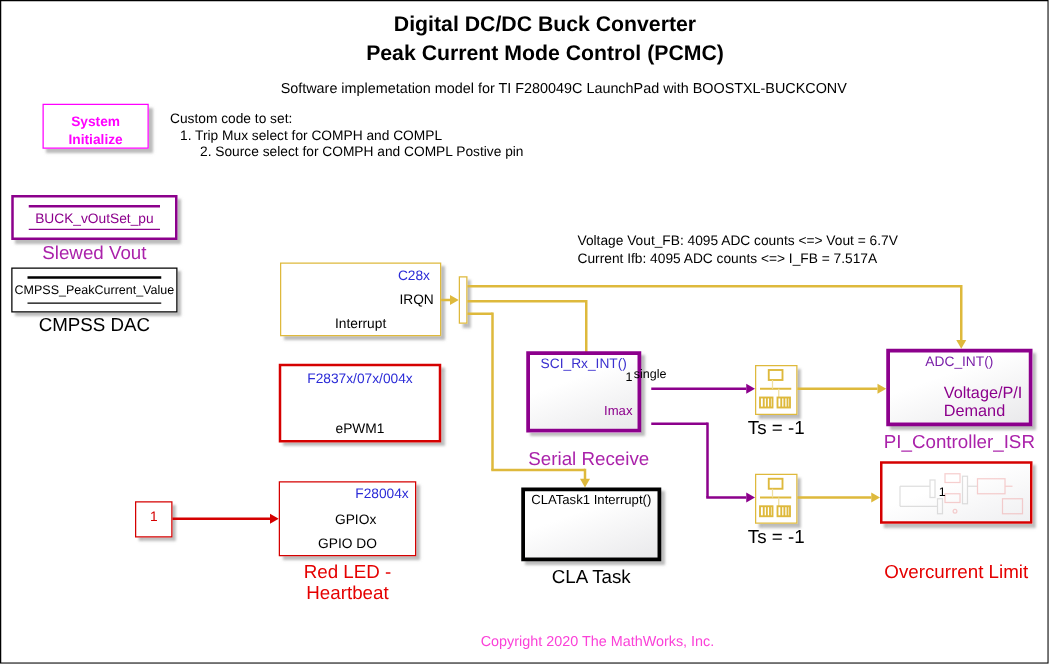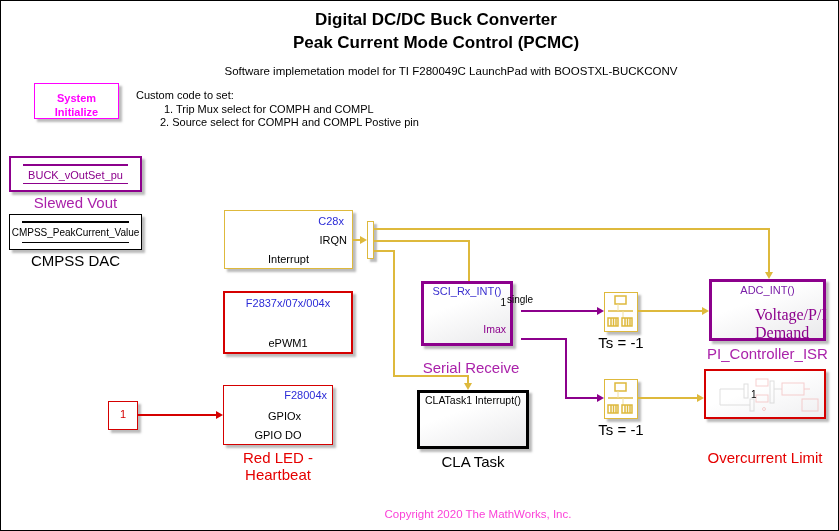--- a/index.html
+++ b/index.html
@@ -56,38 +56,42 @@
 
   <div class="blk b-magenta" style="left:33px;top:82px;width:85px;height:36px;">
     <div class="abs ctr" style="left:0;right:0;top:7px;font-weight:bold;font-size:11px;line-height:14px;color:#FF00FF;">
       <div>System</div>
       <div>Initialize</div>
     </div>
   </div>
 
   <div class="abs note" style="left:135px;top:88px;width:340px;">
     <div>Custom code to set:</div>
-    <div style="margin-left:28px;">1. Trip Mux select for COMPH and COMPL</div>
+    <div style="margin-left:8px;">1. Trip Mux select for COMPH and COMPL</div>
     <div style="margin-left:24px;">2. Source select for COMPH and COMPL Postive pin</div>
   </div>
 
   <div class="blk b-purple" style="left:8px;top:155px;width:133px;height:36px;">
     <div class="ds-line" style="top:6px;background:#8C008C;"></div>
     <div class="abs ctr" style="left:0;right:0;top:11px;font-size:11px;color:#8C008C;">BUCK_vOutSet_pu</div>
     <div class="ds-line" style="bottom:6px;background:#8C008C;"></div>
   </div>
   <div class="blabel lab-purple" style="left:8px;top:193px;width:133px;">Slewed Vout</div>
 
   <div class="blk b-black" style="left:8px;top:213px;width:133px;height:36px;">
     <div class="ds-line" style="top:6px;background:#000;"></div>
     <div class="abs ctr" style="left:0;right:0;top:12px;font-size:10px;color:#000;">CMPSS_PeakCurrent_Value</div>
     <div class="ds-line" style="bottom:6px;background:#000;"></div>
   </div>
   <div class="blabel" style="left:8px;top:251px;width:133px;color:#000;">CMPSS DAC</div>
 
+  <div class="abs note" style="left:461px;top:186px;width:340px;">
+    <div>Voltage Vout_FB: 4095 ADC counts &lt;=&gt; Vout = 6.7V</div>
+    <div>Current Ifb: 4095 ADC counts &lt;=&gt; I_FB = 7.517A</div>
+  </div>
 
   <div class="blk b-yellow" style="left:223px;top:209px;width:129px;height:59px;">
     <div class="chip" style="top:4px;right:8px;">C28x</div>
     <div class="port" style="top:23px;right:5px;">IRQN</div>
     <div class="bname">Interrupt</div>
   </div>
 
   <div class="wh y" style="left:352px;top:238px;width:8px;"></div>
   <div class="ar y2" style="left:359px;top:235px;"></div>
 
@@ -188,21 +192,21 @@
       </g>
     </svg>
   </div>
   <div class="blabel" style="left:588px;top:420px;width:64px;color:#000;">Ts = -1</div>
 
   <div class="wh y" style="left:637px;top:396px;width:59px;"></div>
   <div class="ar y2" style="left:696px;top:393px;"></div>
 
   <div class="blk b-purple-thick grad" style="left:708px;top:278px;width:117px;height:62px;">
     <div class="abs ctr" style="left:0;right:0;top:2px;font-size:11px;color:#7A1FA8;">ADC_INT()</div>
-    <div class="port" style="top:24px;left:3px;color:#8C008C;font-size:16px;font-family:Liberation Serif, serif;">Voltage/P/I Demand</div>
+    <div class="port" style="top:24px;left:3px;color:#8C008C;font-size:13px;">Voltage/P/I Demand</div>
   </div>
   <div class="blabel lab-purple" style="left:690px;top:344px;width:153px;">PI_Controller_ISR</div>
 
   <div class="blk b-red2" style="left:703px;top:368px;width:122px;height:50px;background:linear-gradient(160deg,#ffffff 40%,#efeff1 100%);">
     <svg width="118" height="46" viewBox="0 0 118 46" style="position:absolute;left:0;top:0;opacity:0.55;">
       <g fill="none" stroke="#c4c4c4" stroke-width="1">
         <line x1="14" y1="18" x2="38" y2="18"></line>
           <line x1="14" y1="18" x2="14" y2="34"></line>
           <line x1="14" y1="34" x2="44" y2="34"></line>
         <rect x="38" y="13" width="4" height="14"></rect>

